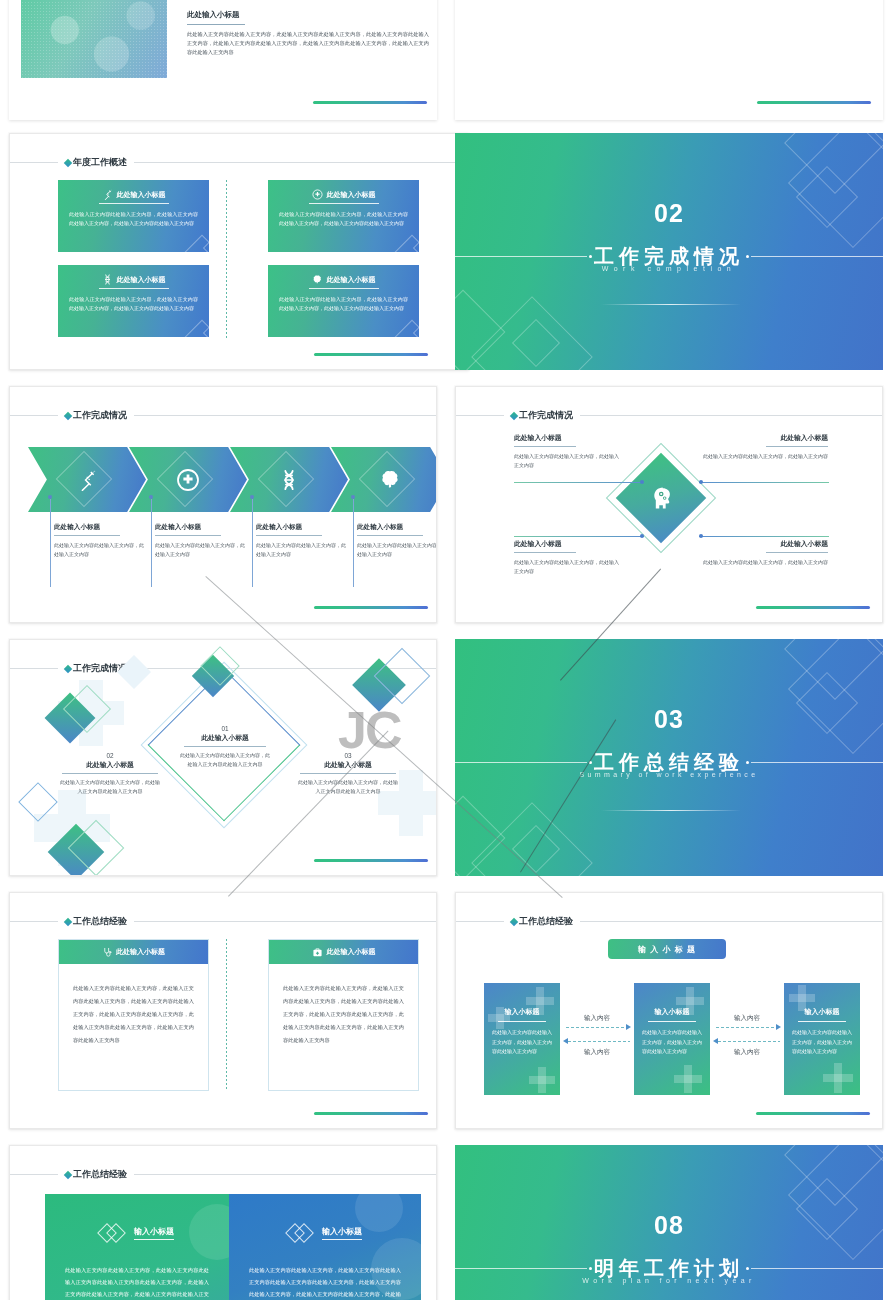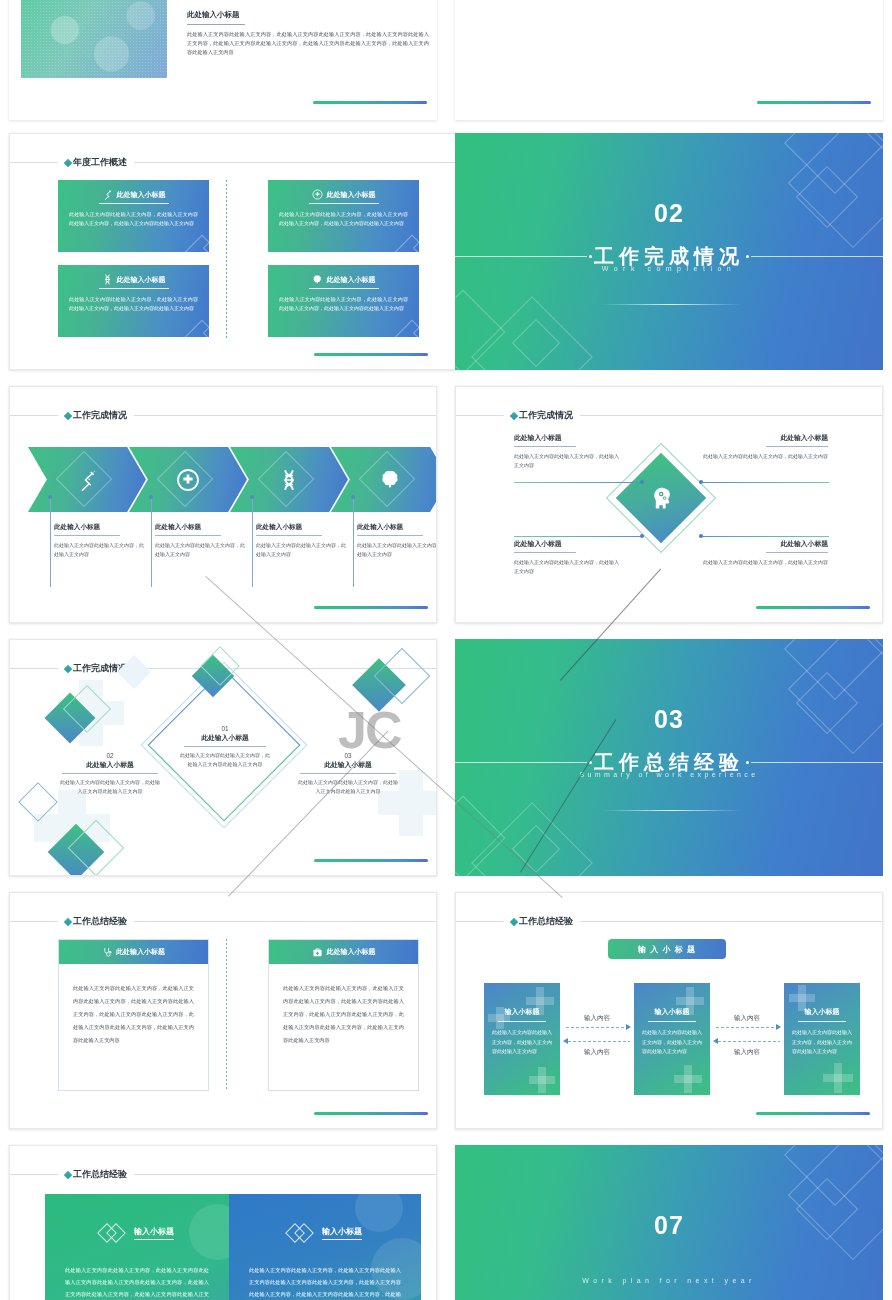--- a/index.html
+++ b/index.html
@@ -596,21 +596,28 @@
       <div style="position:relative;margin:22px 20px 0;font-size:5.2px;line-height:12px;text-align:justify;">此处输入正文内容此处输入正文内容，此处输入正文内容此处输入正文内容此处输入正文内容此处输入正文内容，此处输入正文内容此处输入正文内容，此处输入正文内容此处输入正文内容，此处输入正</div>
     </div>
   </div>
 
   <div class="sec" style="left:455px; top:1145px; width:428px; height:237px;">
     <div class="dots"></div>
     <div class="dm" style="right:12px;top:-26px;width:72px;height:72px;"></div>
     <div class="dm" style="right:-16px;top:4px;width:92px;height:92px;"></div>
     <div class="dm" style="right:34px;top:42px;width:44px;height:44px;"></div>
 
-    <div class="num" style="top:66px;font-size:25px;">07</div>
+    <div class="num" style="top:66px;font-size:25px;">08</div>
+    <div class="cnRow" style="top:110px;">
+      <div class="hl"></div>
+      <span class="dot"></span>
+      <span class="cn" style="font-size:20px;letter-spacing:5px;">明年工作计划</span>
+      <span class="dot"></span>
+      <div class="hl"></div>
+    </div>
     <div class="en" style="top:132px;font-size:7px;letter-spacing:4.4px;">Work plan for next year</div>
 
   </div>
 
 </div>
 
 <div id="wm">
   <div class="wmdiag" style="left:206px;top:576px;width:480px;transform:rotate(42deg);"></div>
   <div class="wmdiag" style="left:228px;top:896px;width:230px;transform:rotate(-46deg);"></div>
   <div class="wmdiag" style="left:560px;top:680px;width:150px;transform:rotate(-48deg);background:rgba(60,70,75,.6);"></div>

